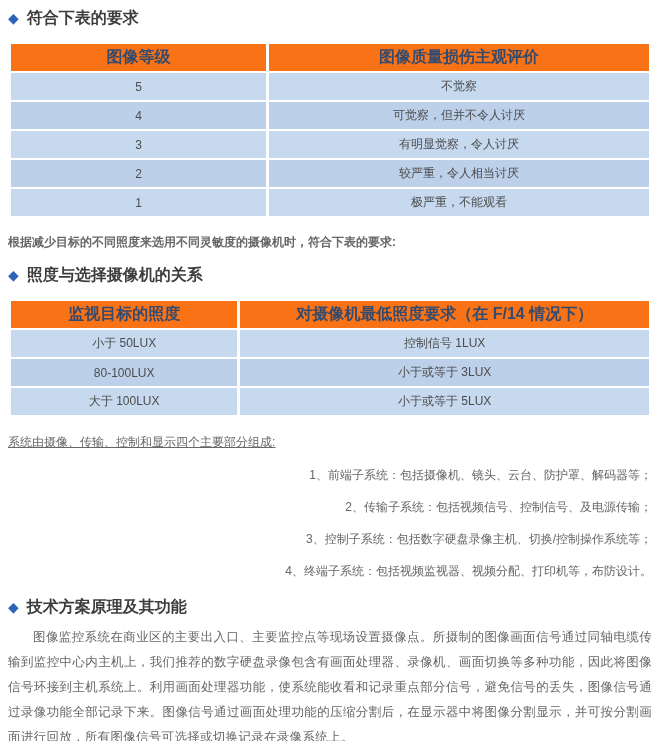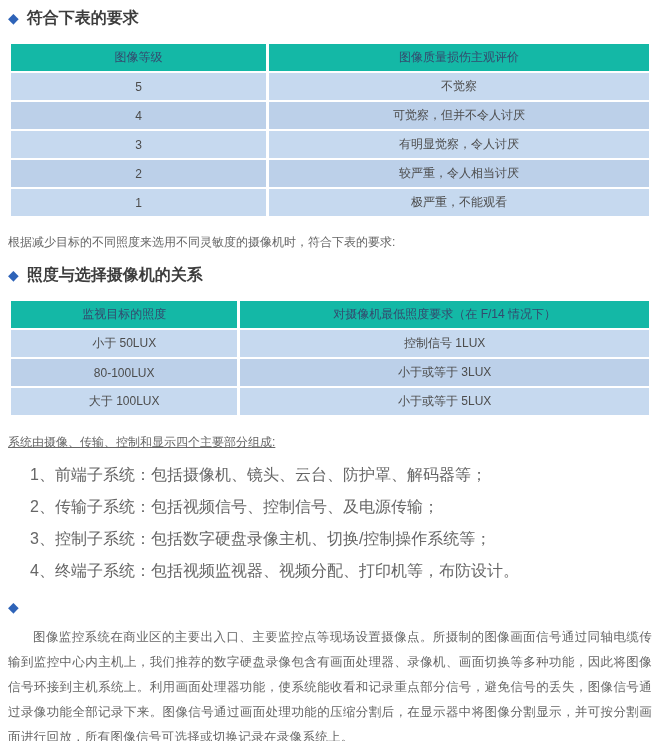--- a/index.html
+++ b/index.html
@@ -12,44 +12,46 @@
     display:flex;align-items:center;gap:8px;
     font-size:16px;font-weight:bold;color:#3d3d3d;
     margin:2px 0 0 0;line-height:22px;
   }
   .diamond{color:#2e63b8;font-size:14px;line-height:22px;}
   table.tbl{
     width:100%;border-collapse:collapse;table-layout:fixed;
     margin-top:13px;
   }
   table.tbl th{
-    background:#14b8a6;color:#344a6e;font-weight:normal;
-    font-size:12px;height:25px;text-align:center;
+    background:#f97316;color:#344a6e;font-weight:bold;
+    font-size:16px;height:25px;text-align:center;
     border:2px solid #ffffff;border-left-width:3px;border-right-width:3px;
   }
   table.tbl td{
     background:#c6d9ef;color:#4c4c4c;
     font-size:12px;height:25px;text-align:center;
     border:2px solid #ffffff;border-left-width:3px;border-right-width:3px;
   }
   table.tbl tbody tr:nth-child(even) td{background:#bcd0e9;}
   .col-narrow-40{width:39.5%;}
   .col-narrow-35{width:35%;}
   .note{
     font-size:12px;color:#666666;line-height:18px;
     margin:15px 0 13px 0;
+    font-weight:bold;
   }
   .sys-intro{
     font-size:12px;color:#666666;line-height:18px;
     margin:16px 0 13px 0;
     text-decoration:underline;
   }
   .sys-item{
-    font-size:16px;color:#666666;line-height:22px;
+    font-size:12px;color:#666666;line-height:22px;
     margin:0 0 10px 22px;
+    text-align:right;
   }
   .para{
     font-size:12.5px;color:#666666;line-height:25px;
     text-align:justify;text-indent:2em;
     margin:7px 0 0 0;letter-spacing:0.3px;
   }
   .title-gap-sm{margin-top:14px;}
   .title-gap-xs{margin-top:4px;}
 </style>
 </head>
@@ -122,15 +124,16 @@
 </table>
 
 <div class="sys-intro">系统由摄像、传输、控制和显示四个主要部分组成:</div>
 <div class="sys-item">1、前端子系统：包括摄像机、镜头、云台、防护罩、解码器等；</div>
 <div class="sys-item">2、传输子系统：包括视频信号、控制信号、及电源传输；</div>
 <div class="sys-item">3、控制子系统：包括数字硬盘录像主机、切换/控制操作系统等；</div>
 <div class="sys-item">4、终端子系统：包括视频监视器、视频分配、打印机等，布防设计。</div>
 
 <div class="section-title title-gap-sm">
   <span class="diamond">◆</span>
+  <span>技术方案原理及其功能</span>
 </div>
 
 <div class="para">图像监控系统在商业区的主要出入口、主要监控点等现场设置摄像点。所摄制的图像画面信号通过同轴电缆传输到监控中心内主机上，我们推荐的数字硬盘录像包含有画面处理器、录像机、画面切换等多种功能，因此将图像信号环接到主机系统上。利用画面处理器功能，使系统能收看和记录重点部分信号，避免信号的丢失，图像信号通过录像功能全部记录下来。图像信号通过画面处理功能的压缩分割后，在显示器中将图像分割显示，并可按分割画面进行回放，所有图像信号可选择或切换记录在录像系统上。</div>
 
 </body></html>

